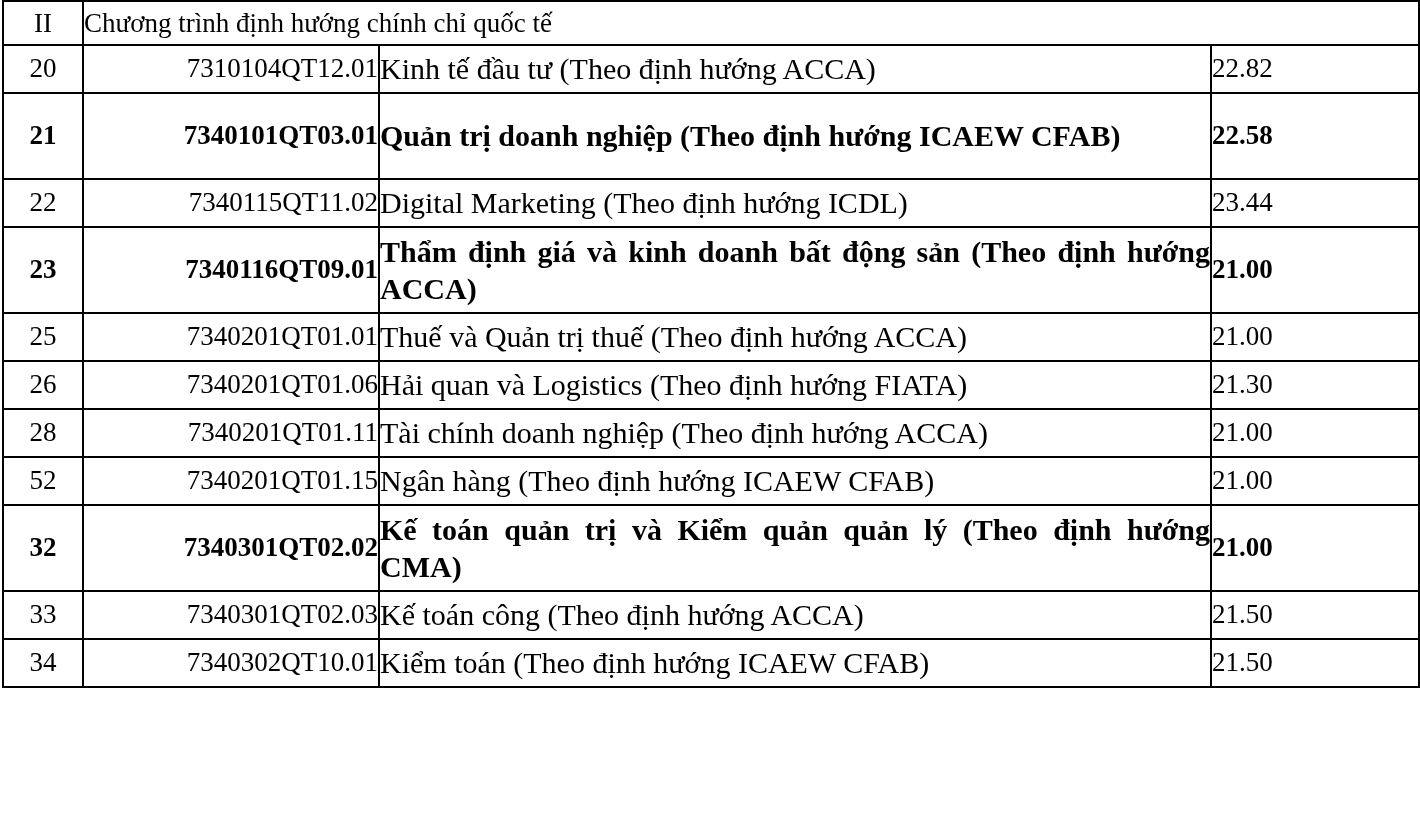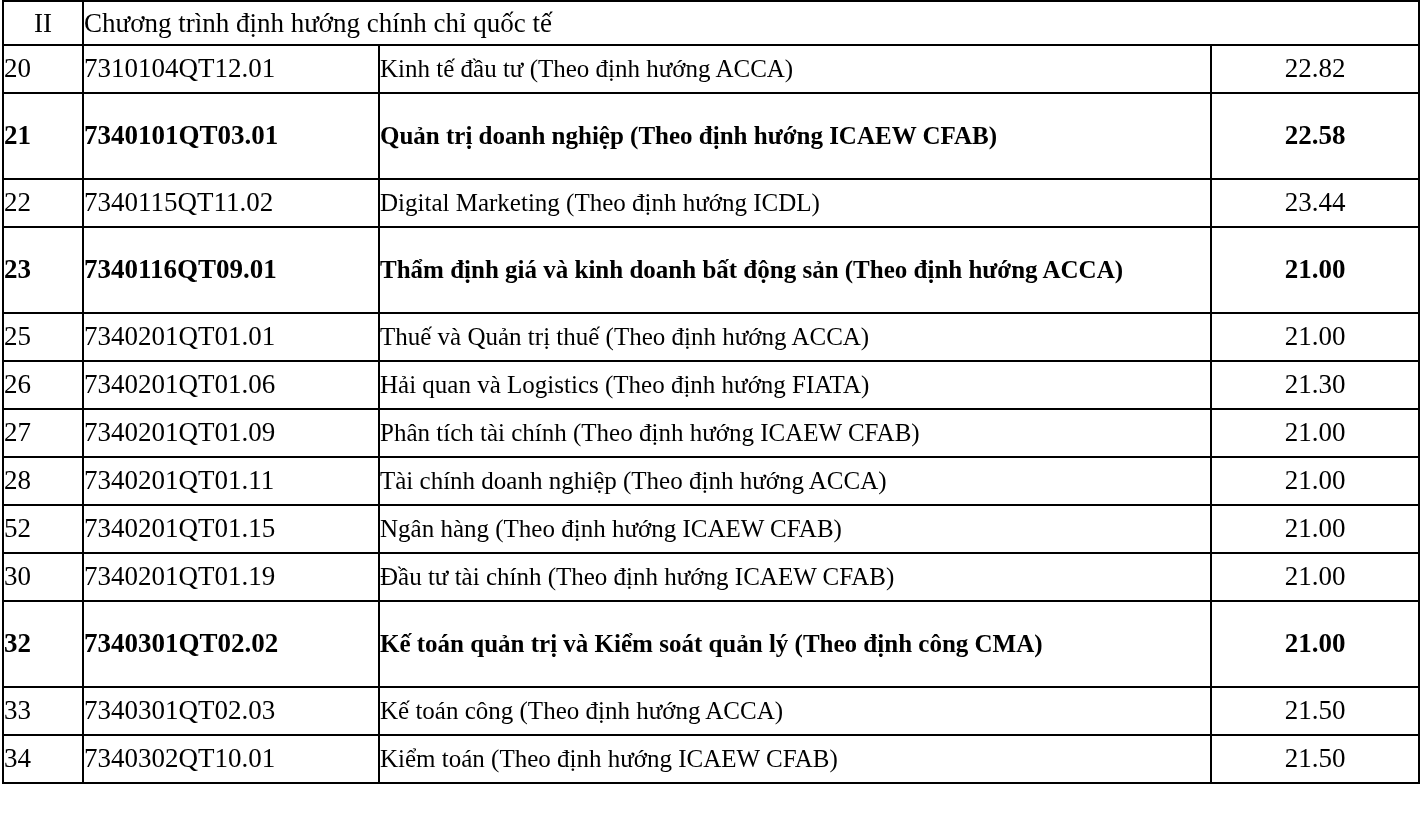--- a/index.html
+++ b/index.html
@@ -50,42 +50,43 @@
   }
   td.section-title {
     text-align: left;
     font-weight: bold;
     font-size: 27px;
     padding-left: 10px;
     line-height: 1;
   }
 
   td.cell-no {
+    text-align: center;
     font-size: 27px;
     line-height: 1.18;
   }
   td.cell-code {
-    text-align: left;
+    text-align: right;
     font-size: 27px;
     line-height: 1.18;
   }
   td.cell-name {
     text-align: justify;
     text-align-last: left;
-    font-size: 25px;
+    font-size: 30px;
     line-height: 1.25;
     padding: 3px 10px 4px 12px;
     hyphens: none;
   }
   td.cell-name.two-line {
     text-align: justify;
     text-align-last: left;
   }
   td.cell-score {
-    text-align: center;
+    text-align: left;
     font-size: 27px;
     line-height: 1.18;
   }
   tr.row-1 td { height: 46px; }
   tr.row-2 td { height: 84px; font-weight: bold; }
 </style>
 </head>
 <body>
 
 <div class="sheet">
@@ -138,53 +139,41 @@
         <td class="cell-score">21.00</td>
       </tr>
 
       <tr class="row-1">
         <td class="cell-no">26</td>
         <td class="cell-code">7340201QT01.06</td>
         <td class="cell-name">Hải quan và Logistics (Theo định hướng FIATA)</td>
         <td class="cell-score">21.30</td>
       </tr>
 
-      <tr class="row-1">
-        <td class="cell-no">27</td>
-        <td class="cell-code">7340201QT01.09</td>
-        <td class="cell-name">Phân tích tài chính (Theo định hướng ICAEW CFAB)</td>
-        <td class="cell-score">21.00</td>
-      </tr>
 
       <tr class="row-1">
         <td class="cell-no">28</td>
         <td class="cell-code">7340201QT01.11</td>
         <td class="cell-name">Tài chính doanh nghiệp (Theo định hướng ACCA)</td>
         <td class="cell-score">21.00</td>
       </tr>
 
       <tr class="row-1">
         <td class="cell-no">52</td>
         <td class="cell-code">7340201QT01.15</td>
         <td class="cell-name">Ngân hàng (Theo định hướng ICAEW CFAB)</td>
         <td class="cell-score">21.00</td>
       </tr>
 
-      <tr class="row-1">
-        <td class="cell-no">30</td>
-        <td class="cell-code">7340201QT01.19</td>
-        <td class="cell-name">Đầu tư tài chính (Theo định hướng ICAEW CFAB)</td>
-        <td class="cell-score">21.00</td>
-      </tr>
 
 
       <tr class="row-2">
         <td class="cell-no">32</td>
         <td class="cell-code">7340301QT02.02</td>
-        <td class="cell-name two-line">Kế toán quản trị và Kiểm soát quản lý (Theo định công CMA)</td>
+        <td class="cell-name two-line">Kế toán quản trị và Kiểm quản quản lý (Theo định hướng CMA)</td>
         <td class="cell-score">21.00</td>
       </tr>
 
       <tr class="row-1">
         <td class="cell-no">33</td>
         <td class="cell-code">7340301QT02.03</td>
         <td class="cell-name">Kế toán công (Theo định hướng ACCA)</td>
         <td class="cell-score">21.50</td>
       </tr>
 

